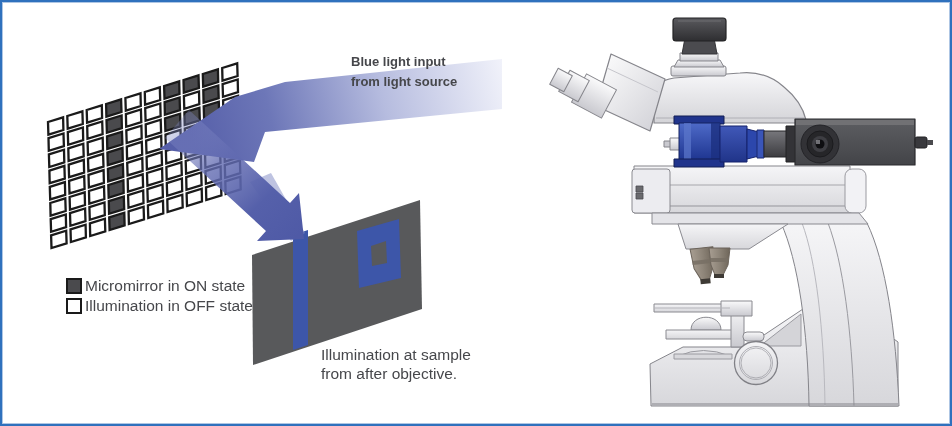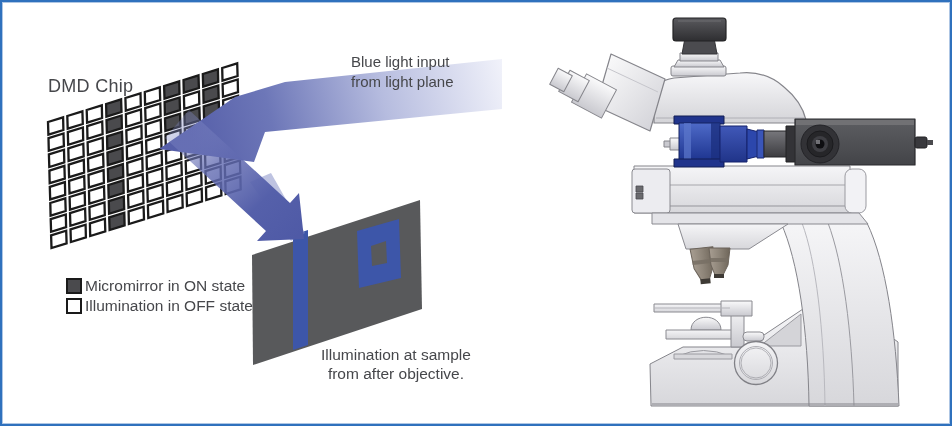--- a/index.html
+++ b/index.html
@@ -1,22 +1,22 @@
 <!DOCTYPE html>
 <html><head>
 <meta charset="utf-8">
 <style>
   html,body{margin:0;padding:0;background:#fff;font-family:"Liberation Sans",sans-serif;}
   #frame{position:relative;width:952px;height:426px;box-sizing:border-box;
          border:2px solid #2f71bd;box-shadow:inset 0 0 0 1px #aec6e4;background:#ffffff;overflow:hidden;}
   #scene{position:absolute;left:0;top:0;width:948px;height:422px;}
   .lbl{position:absolute;color:#46474b;white-space:nowrap;}
   #dmd-label{left:46px;top:74px;font-size:18px;letter-spacing:.3px;}
-  #bluelight-label{left:349px;top:50px;font-size:15px;line-height:20px;}
-  #illum-label{left:319px;top:343px;font-size:15.5px;line-height:19px;text-align:center;}
+  #bluelight-label{left:349px;top:50px;font-size:13px;line-height:20px;font-weight:bold;}
+  #illum-label{left:319px;top:343px;font-size:15.5px;line-height:19px;}
   #legend{position:absolute;left:38px;top:274px;padding-left:26px;}
   .legend-row{display:flex;align-items:center;height:20px;font-size:15.5px;color:#46474b;}
   .sw{width:12px;height:12px;border:2px solid #1c1c1e;margin-right:3px;flex:0 0 auto;}
 </style>
 </head>
 <body>
 
 <div id="frame" style="border-color: rgb(47, 113, 189);">
 
   <svg id="scene" viewBox="0 0 948 422">
@@ -254,25 +254,24 @@
       <circle cx="818" cy="142" r="19" fill="#323236" stroke="#232327"></circle>
       <circle cx="818" cy="142" r="13" fill="#262629" stroke="#1b1b1e"></circle>
       <circle cx="818" cy="142" r="8" fill="#3e3e43"></circle>
       <circle cx="818" cy="142" r="4.5" fill="#0e0e11"></circle>
       <rect x="814" y="138" width="4" height="4" fill="#8a8a8e" opacity="0.8"></rect>
       <rect x="913" y="135" width="12" height="11" rx="2" fill="#39393d" stroke="#222225"></rect>
       <rect x="925" y="138" width="6" height="5" fill="#4a4a4e"></rect>
     </g>
   </svg>
 
-  <div class="lbl" id="dmd-label">DMD Chip</div>
 
   <div class="lbl" id="bluelight-label">
     <div>Blue light input</div>
-    <div>from light plane</div>
+    <div>from light source</div>
   </div>
 
   <div class="lbl" id="illum-label">
     <div>Illumination at sample</div>
     <div>from after objective.</div>
   </div>
 
   <div id="legend">
     <div class="legend-row">
       <span class="sw" style="background: rgb(74, 74, 77); border-color: rgb(26, 26, 26);"></span>

